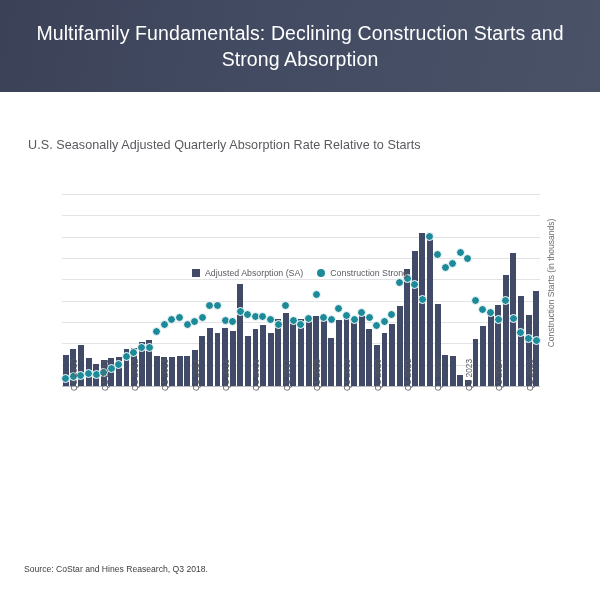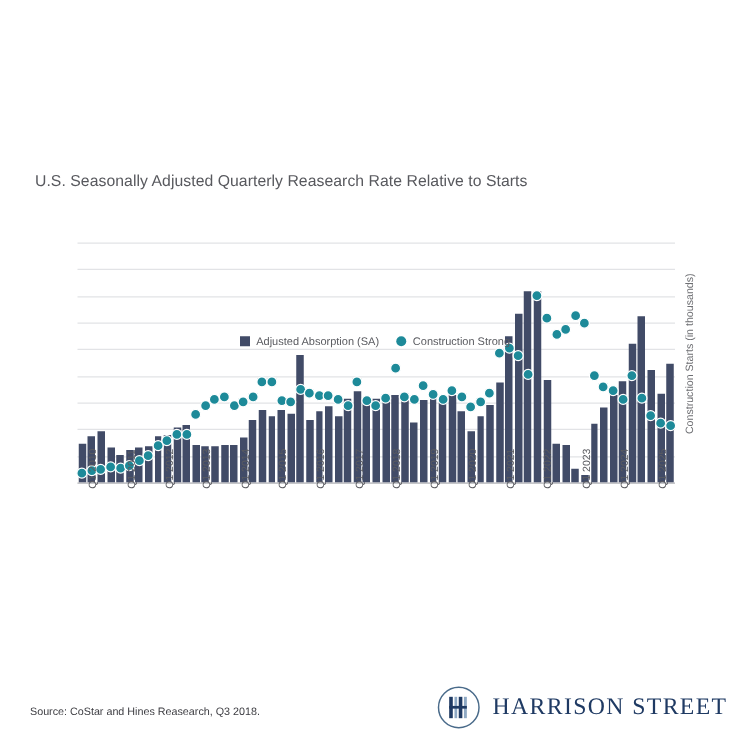--- a/index.html
+++ b/index.html
@@ -175,22 +175,25 @@
     letter-spacing: 1.1px;
     color: #1f3a63;
     font-weight: 400;
   }
 </style>
 </head>
 <body>
 
 <div id="page">
 
-
-  <div id="chart-subtitle">U.S. Seasonally Adjusted Quarterly Reasearch Rate Relative to Starts</div>
+  <div id="header-banner">
+    <div id="header-title">Multifamily Fundamentals: Declining Construction Starts and Strong Absorption</div>
+  </div>
+
+  <div id="chart-subtitle">U.S. Seasonally Adjusted Quarterly Absorption Rate Relative to Starts</div>
 
   <div id="chart-area">
 
     <div id="ylabel-right">Construction Starts (in thousands)</div>
 
     <div id="plot">
       <div id="gridlines">
           <div class="gridline" style="top: 192px;"></div>
           <div class="gridline" style="top: 170.667px;"></div>
           <div class="gridline" style="top: 149.333px;"></div>
@@ -361,25 +364,14 @@
         <span class="swatch-square" style="background: rgb(65, 75, 103);"></span>
         <span>Adjusted Absorption (SA)</span>
       </div>
       <div class="legend-item">
         <span class="swatch-circle" style="background: rgb(29, 138, 153);"></span>
         <span>Construction Strong</span>
       </div>
     </div>
 
   <div id="source-note">Source: CoStar and Hines Reasearch, Q3 2018.</div>
-  <div id="logo-block">
-    <svg id="logo-mark" viewBox="0 0 40 40">
-      <circle cx="20" cy="20" r="18" fill="none" stroke="#4a6b8a" stroke-width="1.3"></circle>
-      <rect x="11.5" y="10.5" width="3.2" height="19" fill="#1f3a63"></rect>
-      <rect x="16.2" y="10.5" width="2.4" height="19" fill="#8fa9c4"></rect>
-      <rect x="20.0" y="10.5" width="3.2" height="19" fill="#1f3a63"></rect>
-      <rect x="24.6" y="10.5" width="2.6" height="19" fill="#8fa9c4"></rect>
-      <rect x="11.5" y="18.6" width="15.7" height="2.4" fill="#1f3a63"></rect>
-    </svg>
-    <div id="logo-wordmark">HARRISON STREET</div>
-  </div>
 
 </div>
 
 </body></html>

